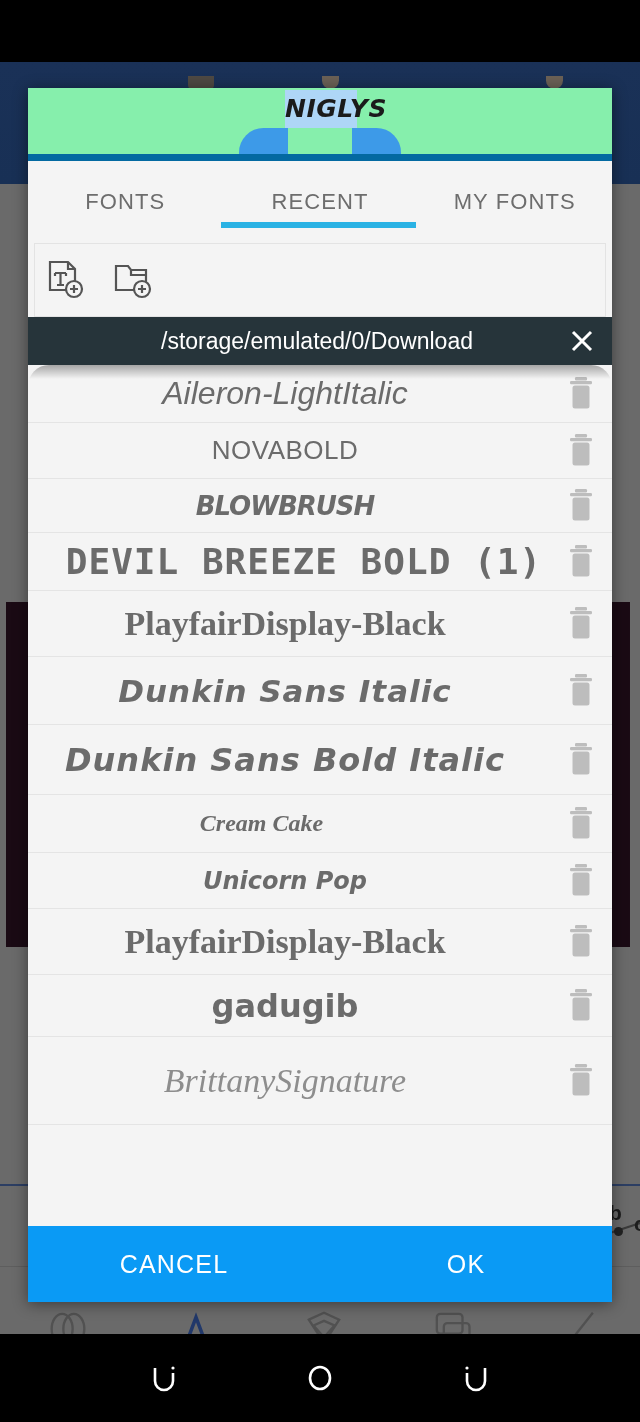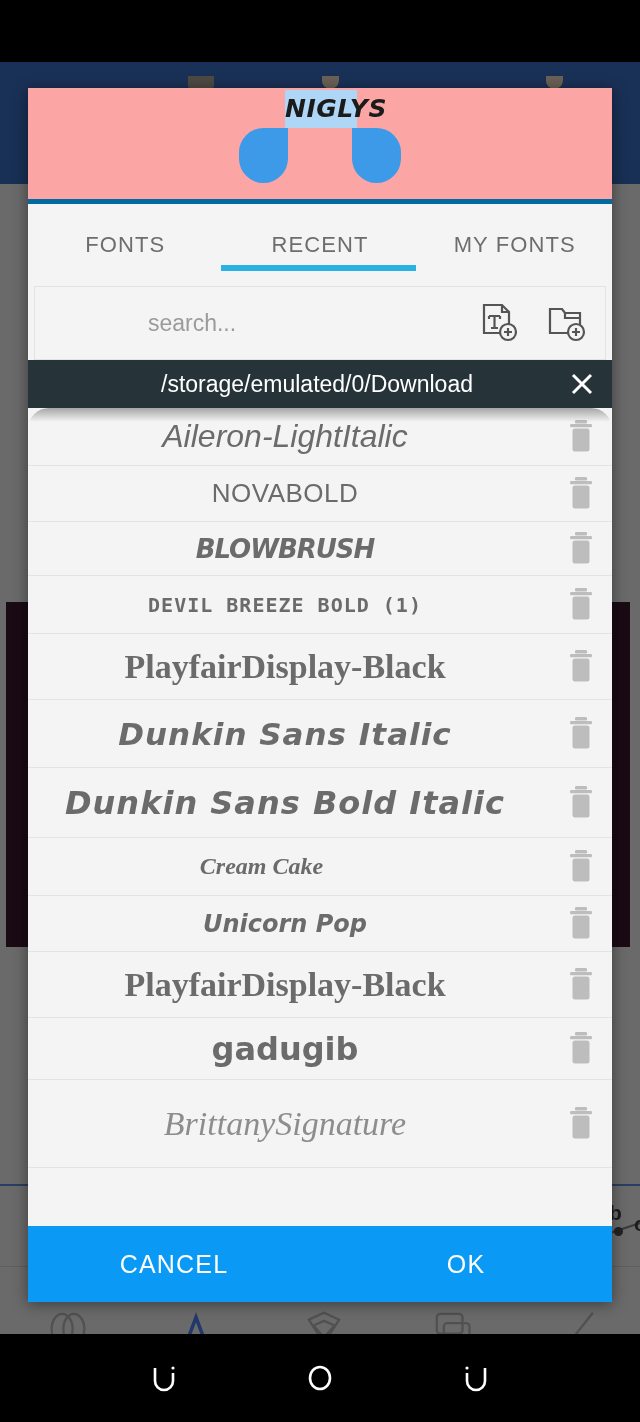--- a/index.html
+++ b/index.html
@@ -109,23 +109,23 @@
     background: #f4f4f4;
     box-shadow: 0 2px 14px rgba(0,0,0,.45);
     overflow: hidden;
     display: flex;
     flex-direction: column;
   }
 
   
   .preview {
     position: relative;
-    height: 116px;
-    background: #fca5a5;
-    border-bottom: 5px solid #0369a1;
+    height: 73px;
+    background: #86efac;
+    border-bottom: 7px solid #0369a1;
     overflow: hidden;
   }
   .preview-text {
     position: absolute;
     left: 257px; top: 2px;
     width: 72px; height: 38px;
     background: #aed6f7;
     color: #1b1b1b;
     font-family: "DejaVu Sans", sans-serif;
     font-weight: bold;
@@ -255,21 +255,21 @@
     width: 62px;
     display: flex; align-items: center; justify-content: center;
   }
   .trash svg { width: 30px; height: 36px; display: block; }
 
   
   .f-aileron   { font-family: "Liberation Sans", sans-serif; font-style: italic; font-weight: 300; font-size: 32px; }
   .f-nova      { font-family: "Liberation Sans", sans-serif; font-size: 26px; letter-spacing: .5px; }
   .f-blow      { font-family: "DejaVu Sans", sans-serif; font-weight: bold; font-size: 26px; font-style: italic; letter-spacing: -1px; }
   .f-tele      { font-family: "Liberation Sans", sans-serif; font-size: 24px; letter-spacing: 3.5px; }
-  .f-devil     { font-family: "DejaVu Sans Mono", monospace; font-weight: bold; font-size: 20px; letter-spacing: 1px; }
+  .f-devil     { font-family: "DejaVu Sans Mono", monospace; font-weight: bold; font-size: 36px; letter-spacing: 1px; text-align: right; }
   .f-playfair  { font-family: "Liberation Serif", serif; font-weight: bold; font-size: 34px; }
   .f-dunkin    { font-family: "DejaVu Sans", sans-serif; font-weight: bold; font-style: italic; font-size: 31px; letter-spacing: 1px; }
   .f-dunkinb   { font-family: "DejaVu Sans", sans-serif; font-weight: bold; font-style: italic; font-size: 32px; letter-spacing: 1px; }
   .f-cream     { font-family: "Liberation Serif", serif; font-style: italic; font-weight: bold; font-size: 24px; }
   .f-unicorn   { font-family: "DejaVu Sans", sans-serif; font-weight: bold; font-style: italic; font-size: 24px; }
   .f-gadugi    { font-family: "DejaVu Sans", sans-serif; font-weight: bold; font-size: 32px; }
   .f-brittany  { font-family: "Liberation Serif", serif; font-style: italic; font-weight: 300; font-size: 34px; color: #8d8d8d; }
 
   
   .dialog-actions {
@@ -352,21 +352,20 @@
     </div>
 
     <div class="tabs">
       <div class="tab">FONTS</div>
       <div class="tab">RECENT</div>
       <div class="tab">MY FONTS</div>
       <div class="tab-indicator"></div>
     </div>
 
     <div class="search-wrap">
-      <input class="search-input" type="text" placeholder="search..." style="">
       <div class="icon-btn">
         <svg viewBox="0 0 44 44" fill="none" stroke="#555" stroke-width="2.2">
           <path d="M8 4 H26 L33 11 V32 H8 Z"></path>
           <path d="M26 4 V11 H33"></path>
           <path d="M13 15 H24 M13 15 V18 M24 15 V18 M18.5 15 V27 M15 27 H22"></path>
           <circle cx="32" cy="31" r="8" fill="#f4f4f4"></circle>
           <path d="M32 27 V35 M28 31 H36"></path>
         </svg>
       </div>
       <div class="icon-btn">

